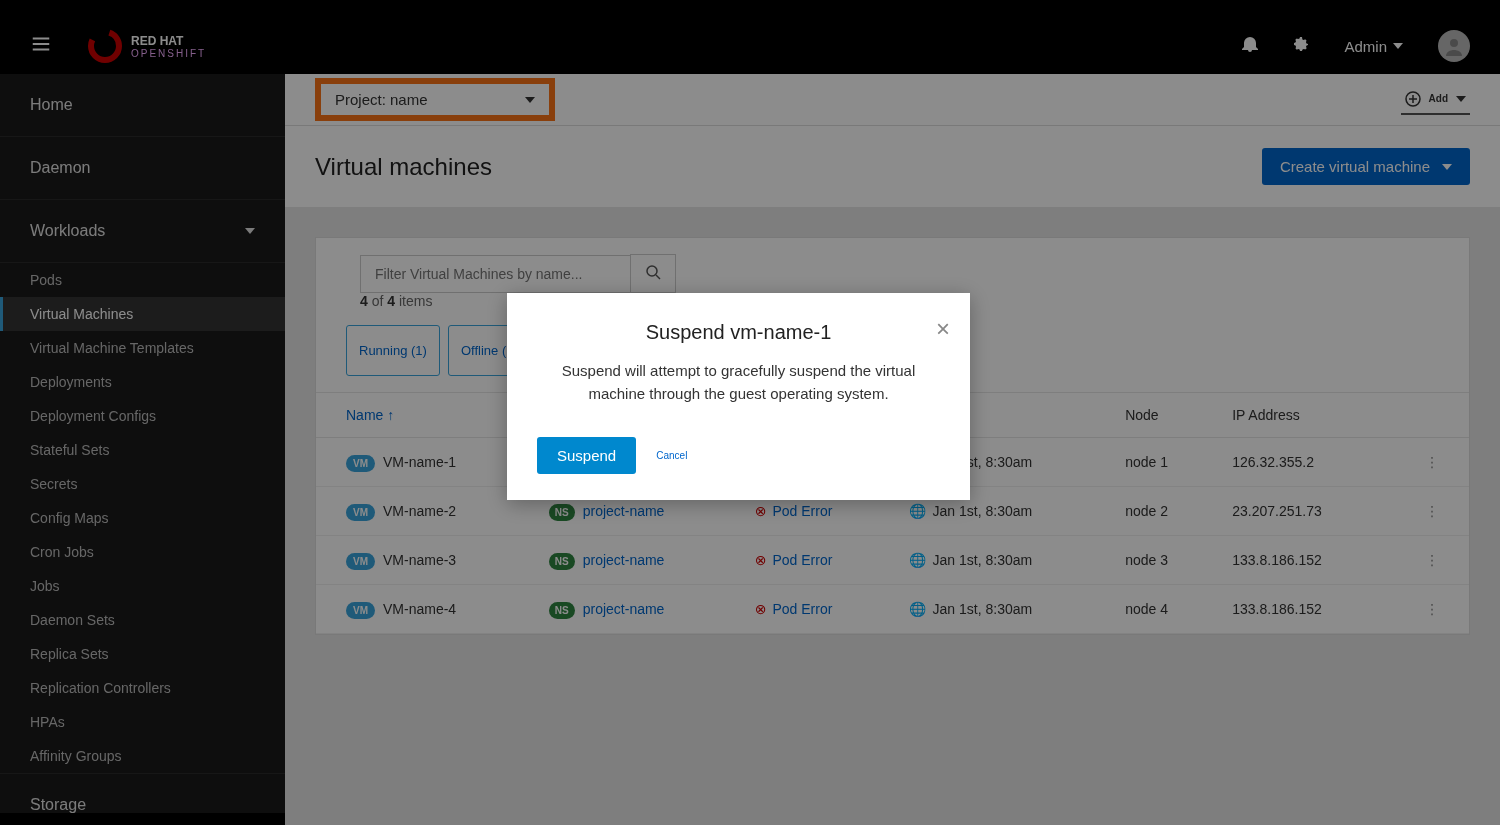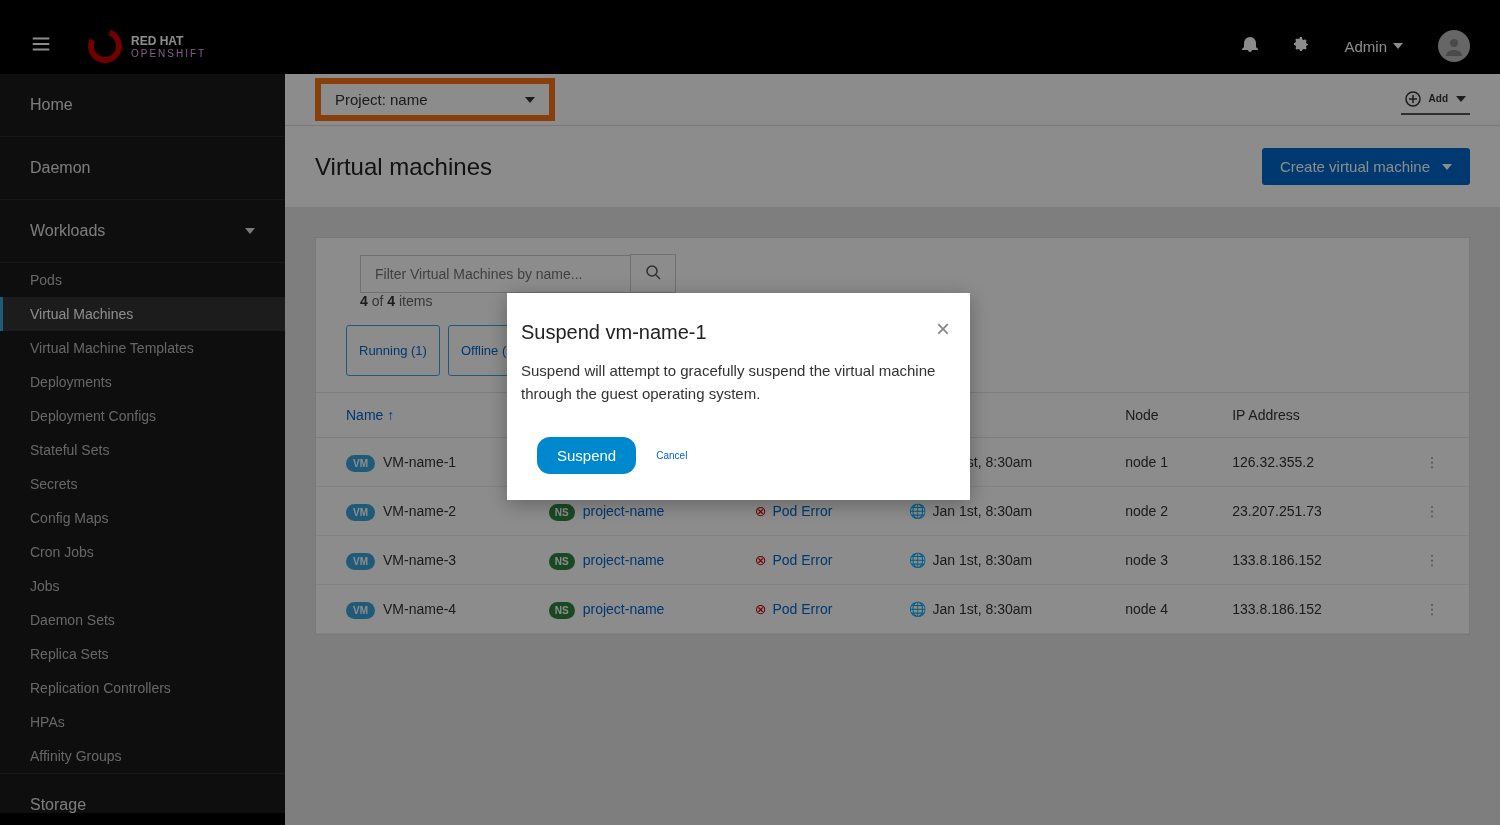--- a/index.html
+++ b/index.html
@@ -52,26 +52,26 @@
 td:first-child { padding-left: 30px; }
 .vm-badge { background:#39a5dc; color:#fff; font-size:10px; padding:3px 7px; border-radius:10px; font-weight:bold; margin-right:8px; }
 .ns-badge { background:#2e8540; color:#fff; font-size:10px; padding:3px 6px; border-radius:10px; font-weight:bold; margin-right:8px; }
 .link { color:#0066cc; cursor:pointer; }
 .err-icon { color:#c00; margin-right:6px; }
 .globe-icon { color:#666; margin-right:6px; }
 .kebab { color:#888; cursor:pointer; text-align:right; padding-right:30px; }
 
 .overlay { position:absolute; inset:0; background:rgba(0,0,0,0.45); z-index:10; }
 .modal { position:absolute; z-index:20; left:507px; top:293px; width:463px; background:#fff; box-shadow: 0 4px 20px rgba(0,0,0,0.3); }
-.modal-body { padding: 28px 14px 12px; }
+.modal-body { padding: 28px 32px 12px; text-align: center; }
 .modal-title { font-size: 20px; font-weight: 500; color:#222; margin-bottom: 16px; }
 .modal-text { font-size: 15px; color:#333; line-height: 1.5; }
 .modal-close { position:absolute; top:22px; right:20px; font-size:24px; color:#888; cursor:pointer; background:none; border:none; }
 .modal-footer { padding: 20px 30px 26px; display:flex; gap:20px; align-items:center; }
-.btn-primary { background:#0088ce; color:#fff; border:none; padding: 10px 20px; border-radius:13px; font-size:15px; cursor:pointer; }
+.btn-primary { background:#0088ce; color:#fff; border:none; padding: 10px 20px; border-radius:3px; font-size:15px; cursor:pointer; }
 .btn-cancel { color:#0066cc; font-size:10px; cursor:pointer; background:none; border:none; }
 
 .caret-down { display:inline-block; width:0; height:0; border-left:5px solid transparent; border-right:5px solid transparent; border-top:6px solid currentColor; vertical-align:middle; }
 </style>
 </head>
 <body>
 
 <div class="masthead">
   <div class="masthead-left">
     <div class="hamburger">

